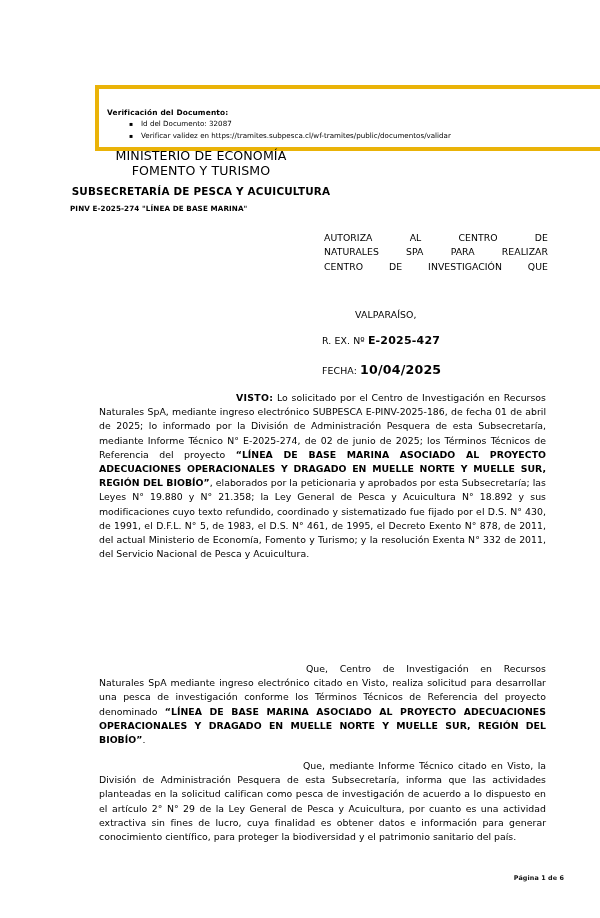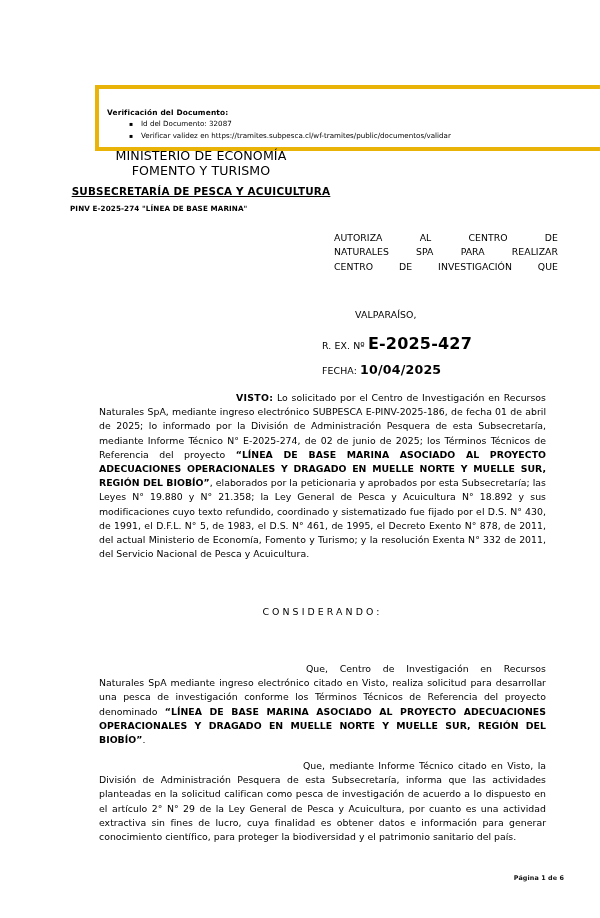--- a/index.html
+++ b/index.html
@@ -74,36 +74,35 @@
   .mini-l1, .mini-l2 {
     font-size: 12.6px;
     line-height: 1.21;
     letter-spacing: 0.1px;
   }
   .subsec {
     margin-top: 7px;
     font-size: 10.4px;
     font-weight: bold;
     line-height: 1.22;
-    text-decoration: underline;
     letter-spacing: 0.2px;
   }
   .pinv-ref {
     margin-top: 6px;
     font-size: 7.2px;
     font-weight: bold;
     letter-spacing: 0.1px;
     text-align: left;
     padding-left: 14px;
   }
 
   
   .title-block {
     position: absolute;
-    left: 334px;
+    left: 324px;
     top: 231px;
     width: 224px;
     font-size: 9.3px;
     line-height: 1.55;
     text-align: justify;
     text-align-last: justify;
     letter-spacing: 0.05px;
   }
   .title-block .lastline {
     text-align: left;
@@ -120,21 +119,21 @@
   }
   .resnum {
     position: absolute;
     left: 322px;
     top: 334px;
     font-size: 9.4px;
     letter-spacing: 0.1px;
     white-space: nowrap;
   }
   .resnum .big {
-    font-size: 16px;
+    font-size: 11px;
     font-weight: bold;
     letter-spacing: 0.2px;
   }
   .fecha {
     position: absolute;
     left: 322px;
     top: 362px;
     font-size: 9.4px;
     letter-spacing: 0.1px;
     white-space: nowrap;
@@ -231,21 +230,20 @@
 
   <div class="fecha">
     <span>FECHA:</span>
     <span class="big">10/04/2025</span>
   </div>
 
   <div class="body-text p-visto">
     <span class="indent-visto"></span><span class="lead">VISTO:</span><span> Lo solicitado por el Centro de Investigación en Recursos Naturales SpA, mediante ingreso electrónico SUBPESCA E-PINV-2025-186, de fecha 01 de abril de 2025; lo informado por la División de Administración Pesquera de esta Subsecretaría, mediante Informe Técnico N° E-2025-274, de 02 de junio de 2025; los Términos Técnicos de Referencia del proyecto </span><b class="tight">“LÍNEA DE BASE MARINA ASOCIADO AL PROYECTO ADECUACIONES OPERACIONALES Y DRAGADO EN MUELLE NORTE Y MUELLE SUR, REGIÓN DEL BIOBÍO”</b><span>, elaborados por la peticionaria y aprobados por esta Subsecretaría; las Leyes N° 19.880 y N° 21.358; la Ley General de Pesca y Acuicultura N° 18.892 y sus modificaciones cuyo texto refundido, coordinado y sistematizado fue fijado por el D.S. N° 430, de 1991, el D.F.L. N° 5, de 1983, el D.S. N° 461, de 1995, el Decreto Exento N° 878, de 2011, del actual Ministerio de Economía, Fomento y Turismo; y la resolución Exenta N° 332 de 2011, del Servicio Nacional de Pesca y Acuicultura.</span>
   </div>
 
-  <div class="considerando">CONSIDERANDO:</div>
 
   <div class="body-text p-con1">
     <span class="indent-con1"></span><span>Que, Centro de Investigación en Recursos Naturales SpA mediante ingreso electrónico citado en Visto, realiza solicitud para desarrollar una pesca de investigación conforme los Términos Técnicos de Referencia del proyecto denominado </span><b class="tight">“LÍNEA DE BASE MARINA ASOCIADO AL PROYECTO ADECUACIONES OPERACIONALES Y DRAGADO EN MUELLE NORTE Y MUELLE SUR, REGIÓN DEL BIOBÍO”</b><span>.</span>
   </div>
 
   <div class="body-text p-con2">
     <span class="indent-con2"></span><span>Que, mediante Informe Técnico citado en Visto, la División de Administración Pesquera de esta Subsecretaría, informa que las actividades planteadas en la solicitud califican como pesca de investigación de acuerdo a lo dispuesto en el artículo 2° N° 29 de la Ley General de Pesca y Acuicultura, por cuanto es una actividad extractiva sin fines de lucro, cuya finalidad es obtener datos e información para generar conocimiento científico, para proteger la biodiversidad y el patrimonio sanitario del país.</span>
   </div>
 
   <div class="footer">Página 1 de 6</div>

